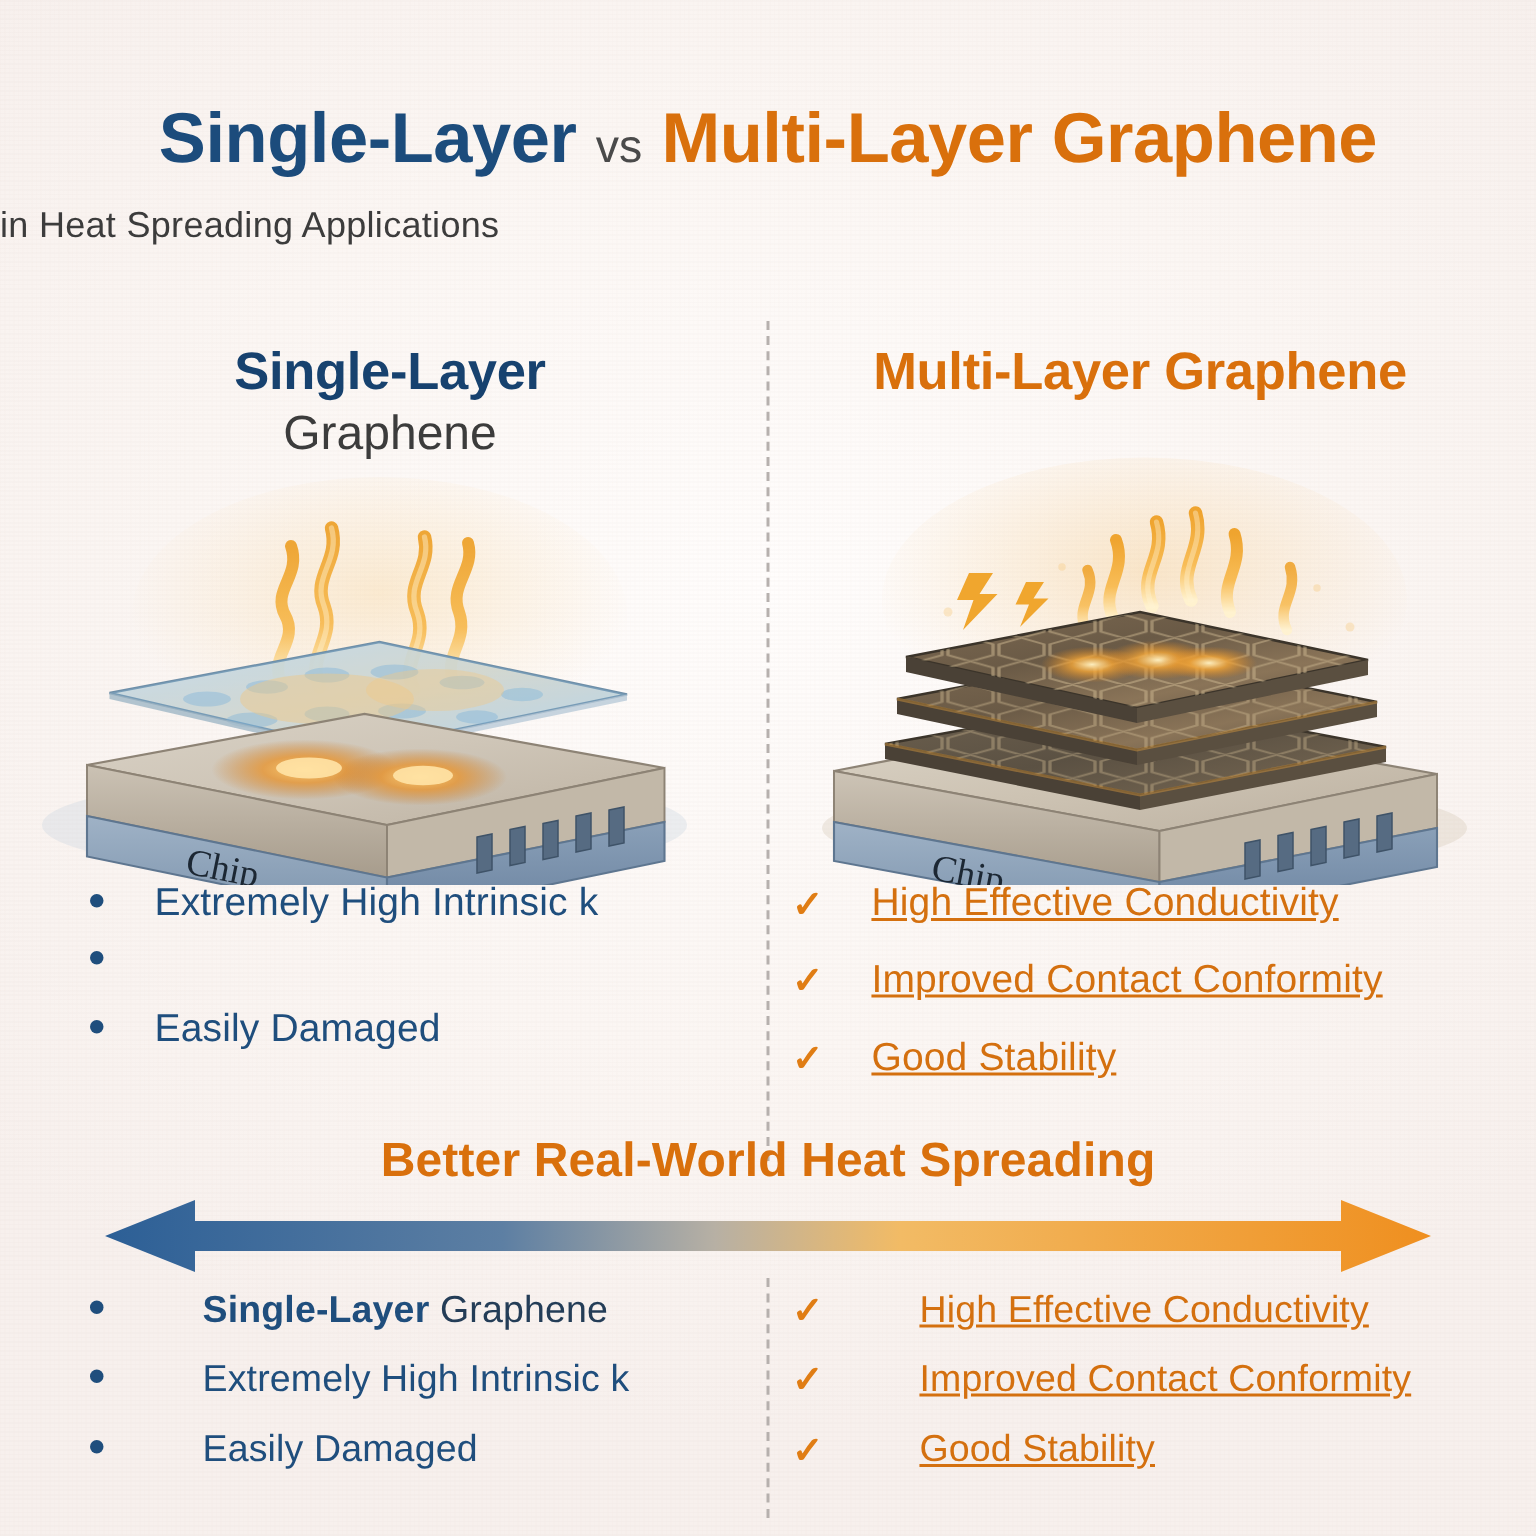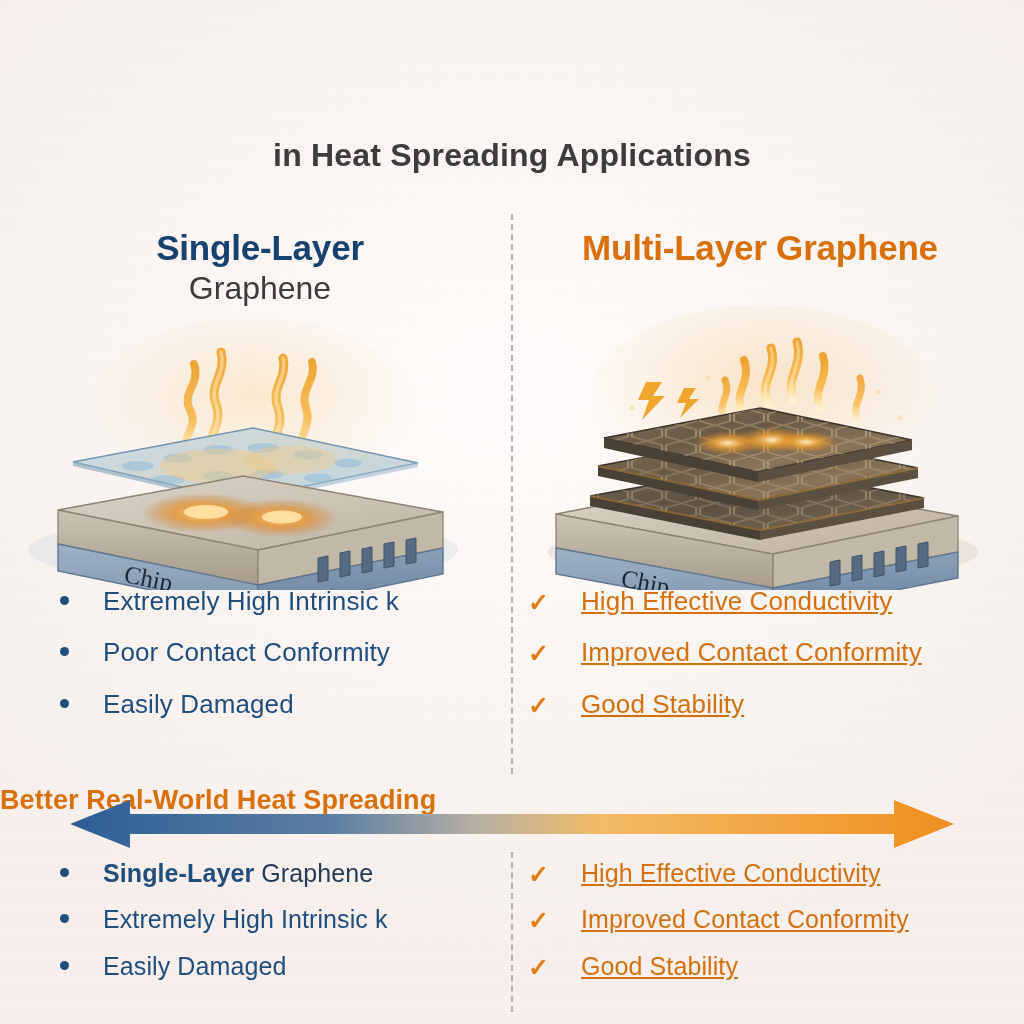--- a/index.html
+++ b/index.html
@@ -23,22 +23,22 @@
   }
   
   .title{
     position:absolute;left:0;right:0;top:64px;text-align:center;
     font-size:47px;font-weight:bold;letter-spacing:-.3px;white-space:nowrap;
   }
   .t-blue{color:#1c4c7c;}
   .t-vs{color:#4a4a4a;font-size:31px;font-weight:normal;letter-spacing:0;}
   .t-orange{color:#d9700c;}
   .subtitle{
-    position:absolute;left:0;right:0;top:137px;text-align:center;
-    font-size:32px;color:#3c3c3c;font-weight:bold;letter-spacing:.2px;
+    position:absolute;left:0;right:0;top:137px;text-align:left;
+    font-size:24px;color:#3c3c3c;font-weight:normal;letter-spacing:.2px;
   }
   
   .col-head{position:absolute;text-align:center;}
   #head-left{left:40px;width:440px;top:228px;}
   #head-right{left:540px;width:440px;top:228px;}
   .ch-strong{display:block;font-size:35px;font-weight:bold;color:#17426f;letter-spacing:-.2px;}
   .ch-sub{display:block;font-size:32px;font-weight:normal;color:#3c3c3c;margin-top:2px;}
   .ch-orange{display:block;font-size:35px;font-weight:bold;color:#d9700c;letter-spacing:-.2px;}
   
   .divider{
@@ -63,36 +63,41 @@
     background:#1f4e7d;margin-right:14px;position:relative;top:-5px;
   }
   .bcheck{
     flex:0 0 auto;color:#e07d14;font-size:25px;font-weight:bold;
     margin-right:12px;line-height:1;position:relative;top:1px;
   }
   .btext{font-size:26px;color:#1f4e7d;letter-spacing:.1px;line-height:1.05;margin-left:20px;}
   .btext.orange{color:#d4700f;text-decoration:underline;}
   .btext b{font-weight:bold;}
   .btext .reg{font-weight:normal;color:#243d57;}
-  #list-left-bottom .brow,#list-right-bottom .brow{margin-bottom:20px;}
+  #list-left-bottom .brow,#list-right-bottom .brow{margin-bottom:20px;gap:32px;}
   #list-left-bottom .btext,#list-right-bottom .btext{font-size:25px;}
   
   #arrow-label{
-    position:absolute;left:0;right:0;top:755px;
-    font-size:27px;font-weight:bold;color:#d9700c;letter-spacing:.1px;margin-top:30px;
+    position:absolute;left:0;right:0;top:755px;text-align:center;
+    font-size:32px;font-weight:bold;color:#d9700c;letter-spacing:.1px;
   }
   #arrow-band{position:absolute;left:70px;top:796px;width:884px;height:56px;}
   #arrow-band svg{display:block;width:100%;height:100%;}
 </style>
 </head>
 <body>
 
 <div id="stage">
   <div class="paper-grain"></div>
 
+  <div class="title">
+    <span class="t-blue">Single-Layer</span>
+    <span class="t-vs">vs</span>
+    <span class="t-orange">Multi-Layer Graphene</span>
+  </div>
   <div class="subtitle">in Heat Spreading Applications</div>
 
   <div class="col-head" id="head-left">
     <span class="ch-strong">Single-Layer</span>
     <span class="ch-sub">Graphene</span>
   </div>
   <div class="col-head" id="head-right">
     <span class="ch-orange">Multi-Layer Graphene</span>
   </div>
 
@@ -340,21 +345,20 @@
     </svg>
   </div>
 
   <div class="blist" id="list-left-top">
     <div class="brow">
       <span class="bdot"></span>
       <span class="btext">Extremely High Intrinsic k</span>
     </div>
     <div class="brow">
       <span class="bdot"></span>
-      <span class="btext">Poor Contact Conformity</span>
     </div>
     <div class="brow">
       <span class="bdot"></span>
       <span class="btext">Easily Damaged</span>
     </div>
   </div>
 
   <div class="blist" id="list-right-top">
     <div class="brow">
       <span class="bcheck">✓</span>

